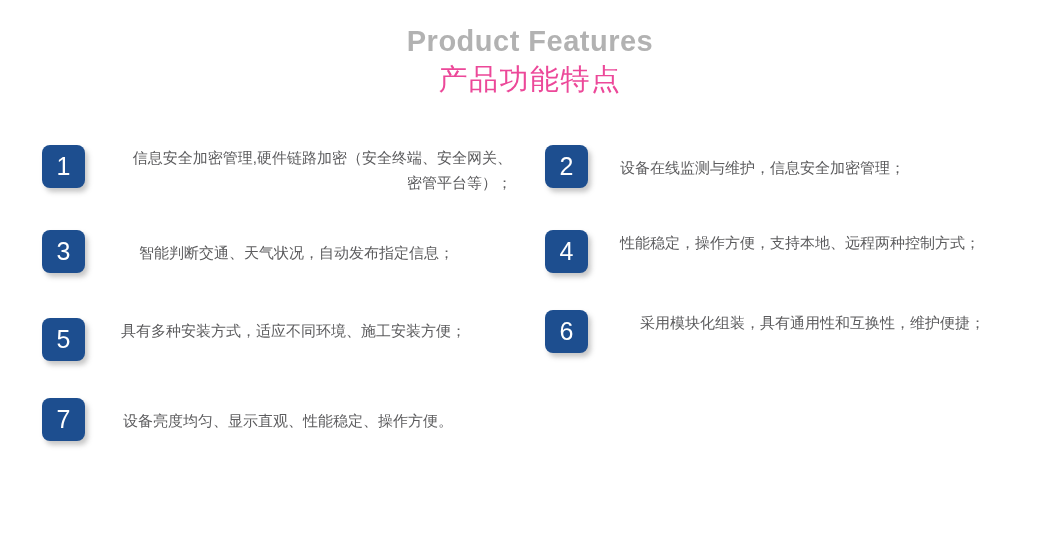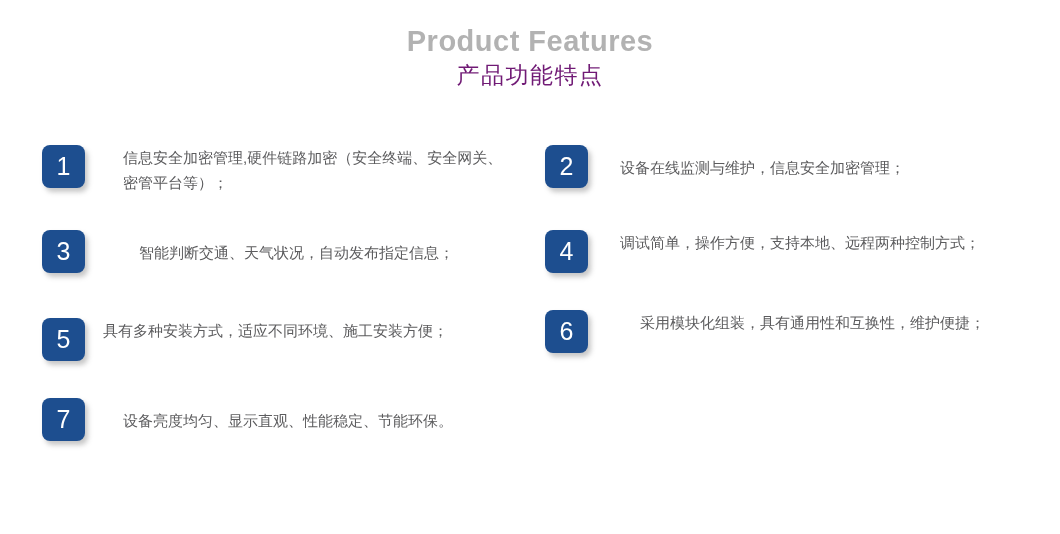--- a/index.html
+++ b/index.html
@@ -33,23 +33,23 @@
   }
   .title-en {
     font-size: 29px;
     font-weight: bold;
     color: #b2b2b2;
     letter-spacing: 0.5px;
     line-height: 1.18;
     white-space: nowrap;
   }
   .title-cn {
-    font-size: 23px;
+    font-size: 29px;
     font-weight: normal;
-    color: #701a75;
+    color: #ec4899;
     letter-spacing: 1.5px;
     line-height: 1.35;
     margin-top: 2px;
     white-space: nowrap;
   }
 
   
   .features {
     position: absolute;
     left: 0;
@@ -81,33 +81,33 @@
 
   .feature-text {
     color: #5c5c5e;
     font-size: 15px;
     line-height: 25px;
     font-family: "Liberation Sans", "DejaVu Sans", sans-serif;
   }
 
   
   #f1 { left: 42px;  top: 13px; width: 470px; }
-  #f1 .feature-text { margin-left: 38px; width: 390px; }
+  #f1 .feature-text { margin-left: 38px; width: 390px; text-align: right; }
 
   #f2 { left: 545px; top: 13px; width: 500px; }
   #f2 .feature-text { margin-left: 32px; width: 420px; padding-top: 10px; }
 
   #f3 { left: 42px;  top: 98px; width: 470px; }
   #f3 .feature-text { margin-left: 54px; width: 400px; padding-top: 10px; }
 
   #f4 { left: 545px; top: 98px; width: 500px; }
   #f4 .feature-text { margin-left: 32px; width: 400px; }
 
   #f5 { left: 42px;  top: 186px; width: 470px; }
-  #f5 .feature-text { margin-left: 18px; width: 380px; }
+  #f5 .feature-text { margin-left: 36px; width: 380px; }
 
   #f6 { left: 545px; top: 178px; width: 500px; }
   #f6 .feature-text { margin-left: 52px; width: 400px; }
 
   #f7 { left: 42px;  top: 266px; width: 500px; }
   #f7 .feature-text { margin-left: 38px; width: 420px; padding-top: 10px; }
 </style>
 </head>
 <body>
 
@@ -130,32 +130,32 @@
       <div class="feature-text">设备在线监测与维护，信息安全加密管理；</div>
     </div>
 
     <div class="feature" id="f3">
       <div class="badge">3</div>
       <div class="feature-text">智能判断交通、天气状况，自动发布指定信息；</div>
     </div>
 
     <div class="feature" id="f4">
       <div class="badge">4</div>
-      <div class="feature-text">调试简单，操作方便，支持本地、远程两种控制方式；</div>
+      <div class="feature-text">性能稳定，操作方便，支持本地、远程两种控制方式；</div>
     </div>
 
     <div class="feature" id="f5">
       <div class="badge">5</div>
       <div class="feature-text">具有多种安装方式，适应不同环境、施工安装方便；</div>
     </div>
 
     <div class="feature" id="f6">
       <div class="badge">6</div>
       <div class="feature-text">采用模块化组装，具有通用性和互换性，维护便捷；</div>
     </div>
 
     <div class="feature" id="f7">
       <div class="badge">7</div>
-      <div class="feature-text">设备亮度均匀、显示直观、性能稳定、节能环保。</div>
+      <div class="feature-text">设备亮度均匀、显示直观、性能稳定、操作方便。</div>
     </div>
 
   </div>
 </div>
 
 </body></html>

